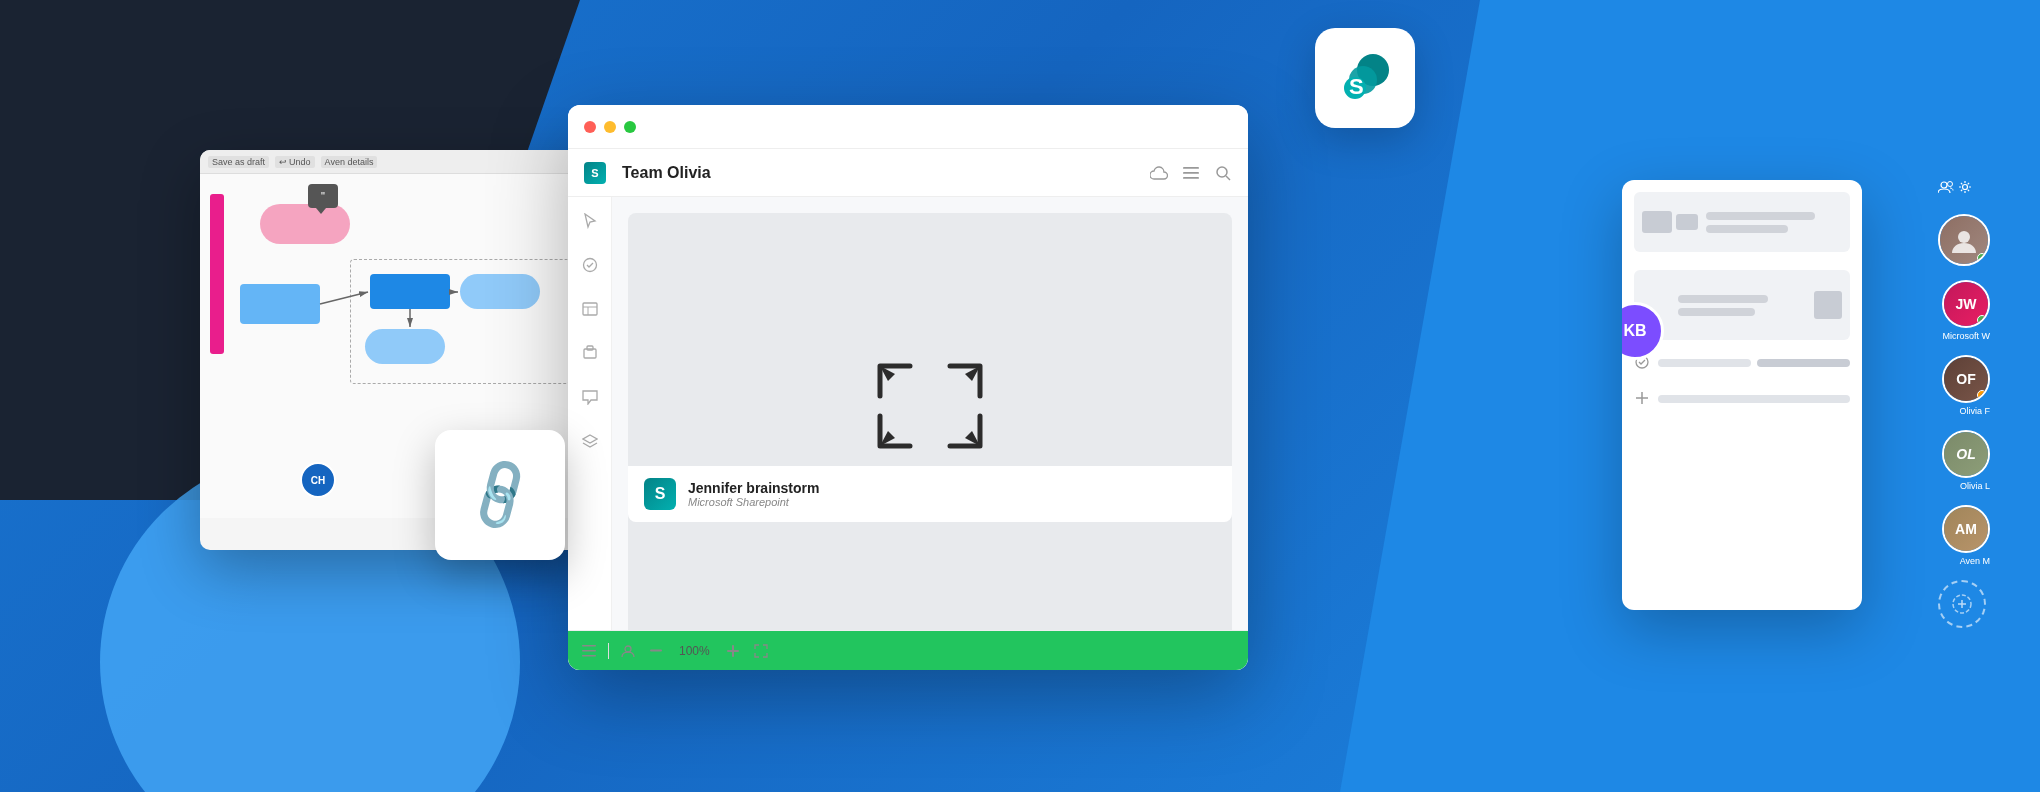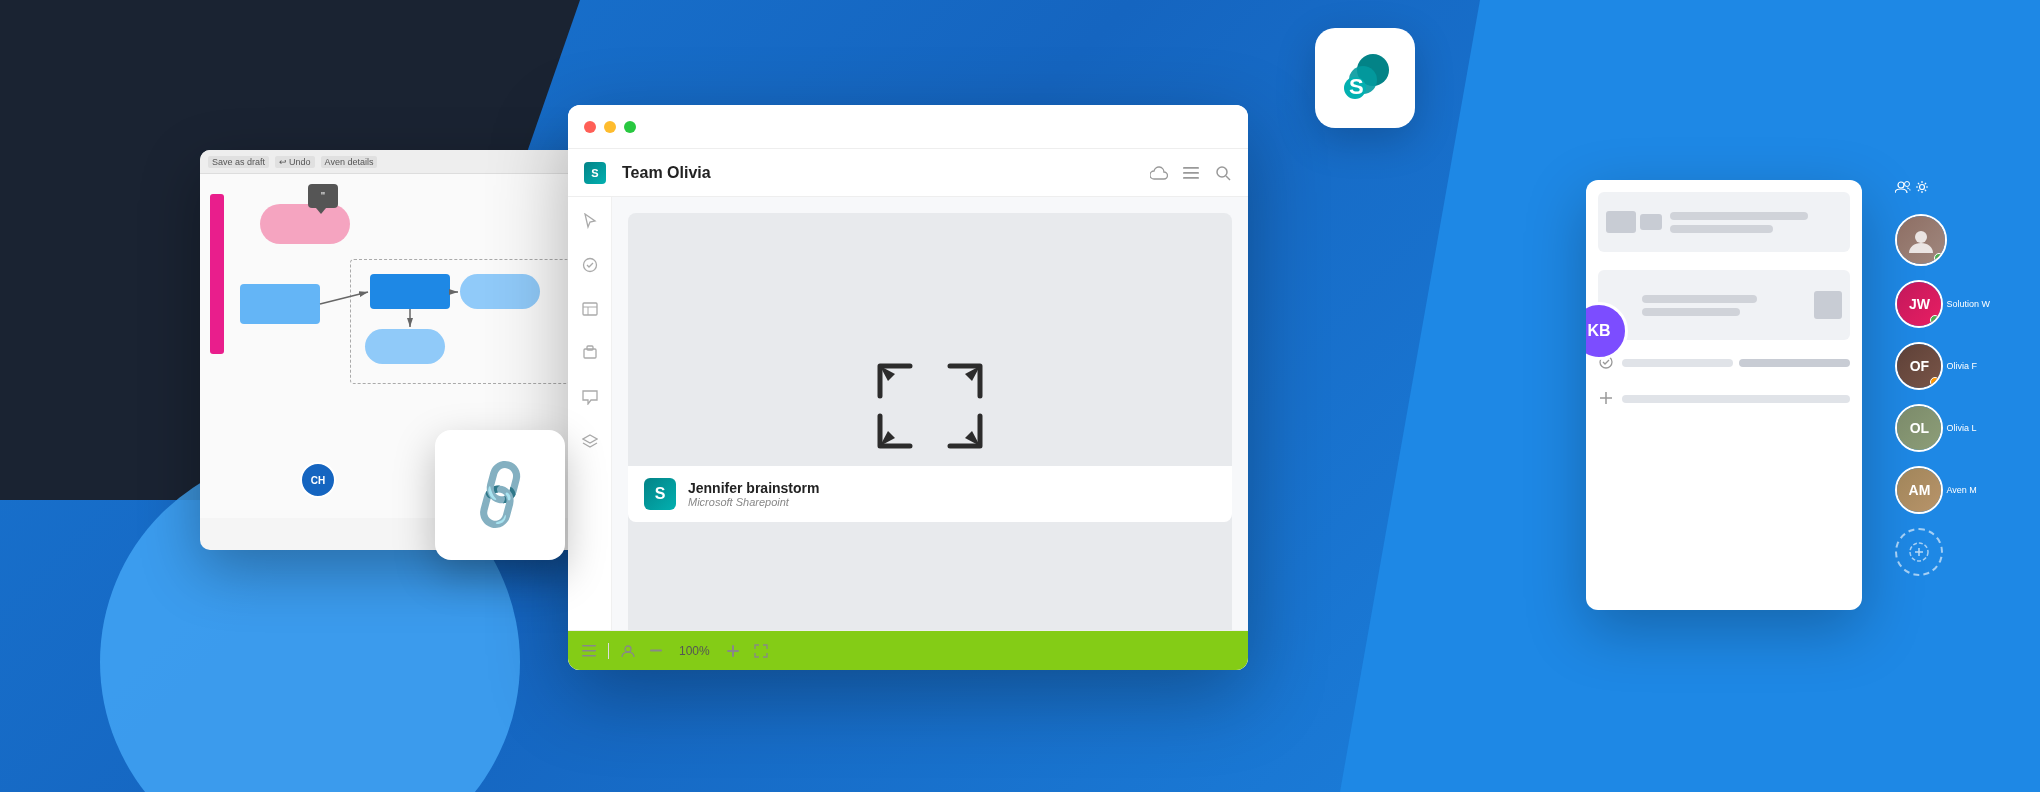--- a/index.html
+++ b/index.html
@@ -337,21 +337,21 @@
       font-size: 11px;
       color: #888;
       font-style: italic;
     }
 
     
     .right-panel {
       position: absolute;
       right: 178px;
       top: 180px;
-      width: 276px;
+      width: 240px;
       height: 430px;
       background: white;
       border-radius: 12px;
       box-shadow: 0 20px 60px rgba(0,0,0,0.25);
       overflow: hidden;
       z-index: 4;
       padding: 12px;
       display: flex;
       flex-direction: column;
       gap: 10px;
@@ -415,21 +415,21 @@
       background: #e0e3e8;
       border-radius: 4px;
     }
 
     
     .mw-bottom-bar {
       position: absolute;
       bottom: 0; left: 0;
       width: 100%;
       height: 40px;
-      background: #84cc16;
+      background: #22c55e;
       border-top: 1px solid #eee;
       display: flex;
       align-items: center;
       padding: 0 12px;
       gap: 10px;
     }
 
     
     .sp-floating-icon {
       position: absolute;
@@ -451,22 +451,22 @@
       position: absolute;
       right: 50px;
       top: 180px;
       display: flex;
       flex-direction: column;
       gap: 14px;
       z-index: 15;
     }
     .ua-item {
       display: flex;
-      flex-direction: row;
-      align-items: center;
+      flex-direction: column;
+      align-items: flex-end;
       gap: 3px;
     }
     .ua-avatar {
       width: 48px; height: 48px;
       border-radius: 50%;
       border: 2px solid white;
       overflow: hidden;
       position: relative;
     }
     .ua-avatar-bg {
@@ -820,34 +820,34 @@
       </div>
       <div class="ua-dot dot-green"></div>
     </div>
   </div>
 
   <div class="ua-item">
     <div class="ua-avatar">
       <div class="ua-avatar-bg" style="background: linear-gradient(135deg, #c2185b, #e91e63);">JW</div>
       <div class="ua-dot dot-green"></div>
     </div>
-    <span class="ua-name">Solution W</span>
+    <span class="ua-name">Microsoft W</span>
   </div>
 
   <div class="ua-item">
     <div class="ua-avatar">
       <div class="ua-avatar-bg" style="background: linear-gradient(135deg, #5d4037, #795548);">OF</div>
       <div class="ua-dot dot-orange"></div>
     </div>
     <span class="ua-name">Olivia F</span>
   </div>
 
   <div class="ua-item">
     <div class="ua-avatar">
-      <div class="ua-avatar-bg" style="background: linear-gradient(135deg, #7b8a6a, #8d9e78);">OL</div>
+      <div class="ua-avatar-bg" style="background: linear-gradient(135deg, #7b8a6a, #8d9e78); font-style: italic;">OL</div>
     </div>
     <span class="ua-name">Olivia L</span>
   </div>
 
   <div class="ua-item">
     <div class="ua-avatar">
       <div class="ua-avatar-bg" style="background: linear-gradient(135deg, #a0855a, #b8946a);">AM</div>
     </div>
     <span class="ua-name">Aven M</span>
   </div>

